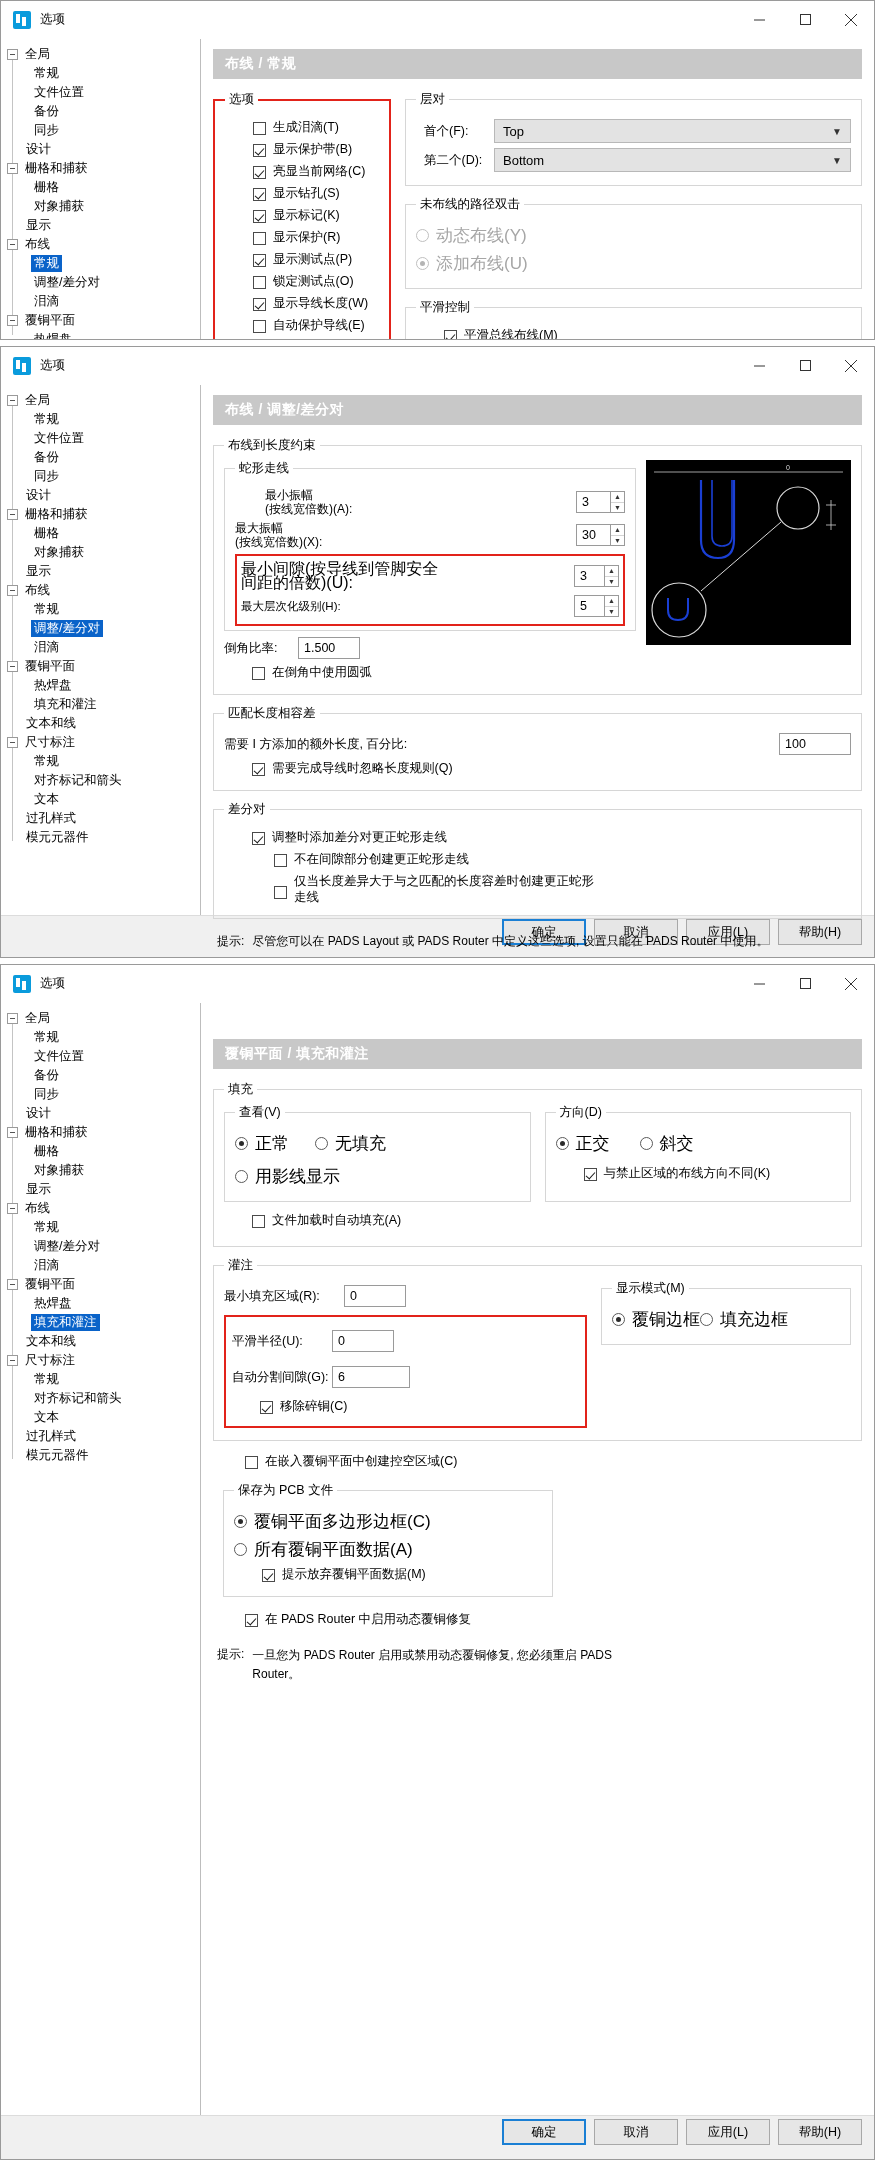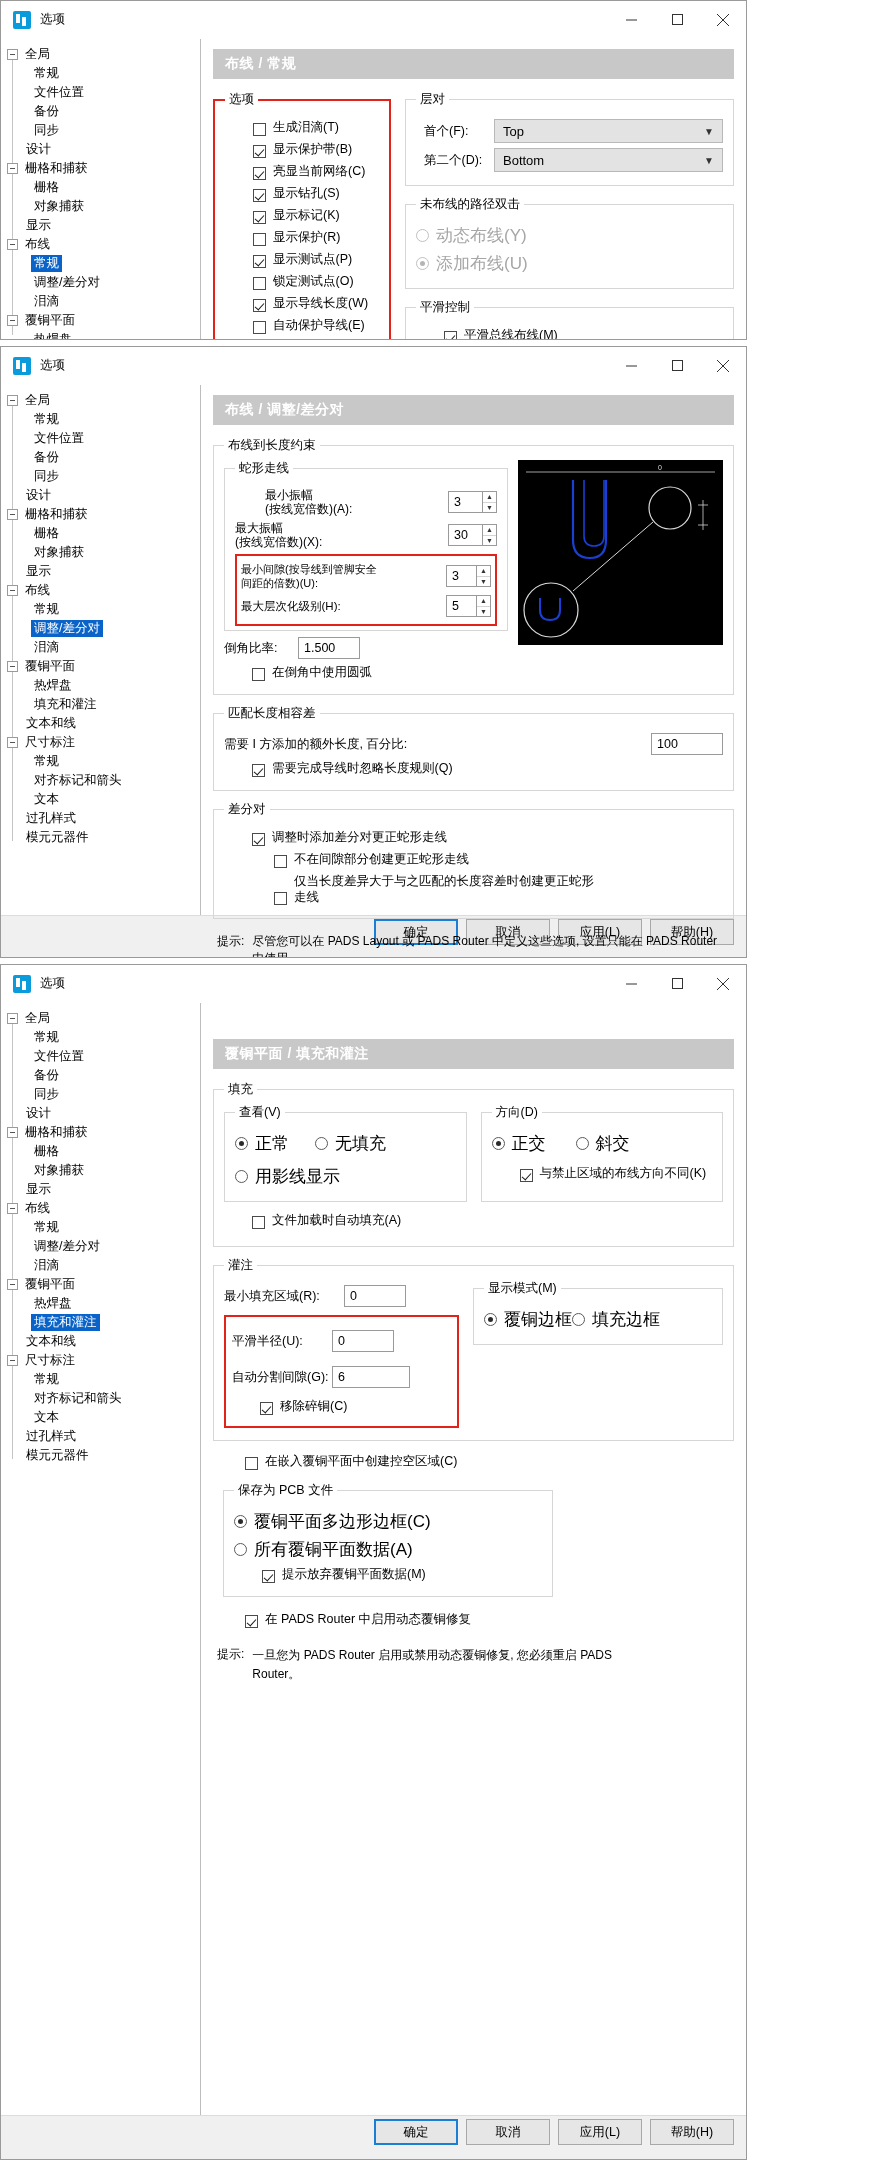--- a/index.html
+++ b/index.html
@@ -12,21 +12,21 @@
     color: #000;
     -webkit-font-smoothing: antialiased;
   }
   .gap { background:#ffffff; }
 
   
   .win {
     position: relative;
     border: 1px solid #9a9a9a;
     background: #f0f0f0;
-    width: 747px;
+    width: 875px;
     overflow: hidden;
   }
   .titlebar {
     height: 38px;
     background: #ffffff;
     display: flex;
     align-items: center;
     border-bottom: 1px solid #ffffff;
   }
   .app-icon {
@@ -115,21 +115,21 @@
     margin: 0 0 10px 0;
     padding: 6px 10px 8px 10px;
     min-width: 0;
   }
   fieldset.grp > legend {
     padding: 0 4px; font-size: 12.5px; color:#000;
   }
   .redbox { border: 2px solid #e2231a !important; }
 
   
-  .ck { display:flex; align-items:flex-end; margin: 5px 0; font-size:12.5px;padding-left:28px; }
+  .ck { display:flex; align-items:center; margin: 5px 0; font-size:12.5px;padding-left:28px; }
   .box {
     width:13px; height:13px; flex:none;
     border:1px solid #4a4a4a; background:#fff;
     margin-right:7px; margin-top:1px; position:relative;
   }
   .box.on::after {
     content:"";
     position:absolute; left:3px; top:1px;
     width:4px; height:8px;
     border:solid #1a1a1a; border-width:0 1.6px 1.6px 0;
@@ -522,21 +522,21 @@
                 <div class="spin">
                   <div class="fld" style="width:34px;"><span>30</span></div>
                   <div class="arrows">
                       <div>▲</div>
                       <div>▼</div>
                     </div>
                 </div>
               </div>
               <div class="redbox" style="padding:4px 4px 2px 4px;margin-top:4px;">
                 <div class="row" style="margin-top:2px;">
-                  <div style="flex:1;line-height:14px;font-size:11px;">
+                  <div style="flex:1;line-height:14px;font-size:16px;">
                     <div>最小间隙(按导线到管脚安全</div>
                     <div>间距的倍数)(U):</div>
                   </div>
                   <div class="spin">
                     <div class="fld" style="width:30px;"><span>3</span></div>
                     <div class="arrows">
                         <div>▲</div>
                         <div>▼</div>
                       </div>
                   </div>

